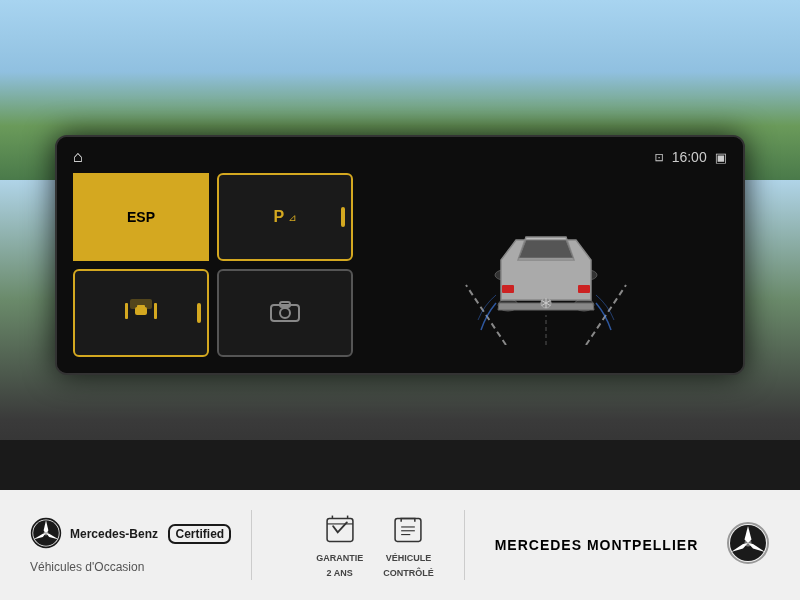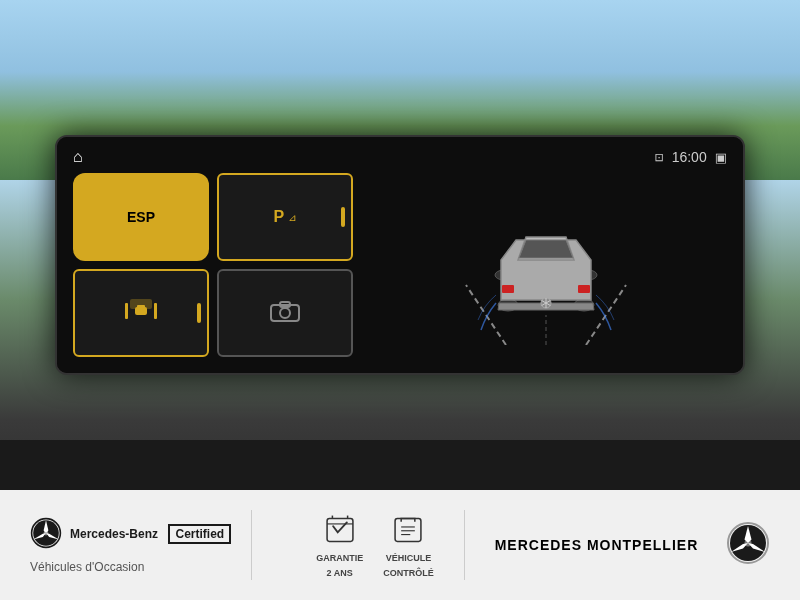--- a/index.html
+++ b/index.html
@@ -117,21 +117,21 @@
       grid-template-columns: 1fr 1fr;
       grid-template-rows: 1fr 1fr;
       gap: 8px;
       width: 280px;
       flex-shrink: 0;
     }
 
     .btn-esp {
       background: #d4a820;
       border: none;
-      border-radius: 12px;
+      border-radius: 0;
       color: #000;
       font-weight: bold;
       font-size: 14px;
       cursor: pointer;
       display: flex;
       align-items: center;
       justify-content: center;
       position: relative;
     }
 
@@ -238,21 +238,21 @@
       gap: 8px;
     }
 
     .mb-star {
       width: 32px;
       height: 32px;
     }
 
     .certified-badge {
       border: 2px solid #1a1a1a;
-      border-radius: 0;
+      border-radius: 7px;
       padding: 1px 5px;
       font-size: 12px;
       font-weight: bold;
       color: #1a1a1a;
     }
 
     .occasion-text {
       font-size: 12px;
       color: #555;
       margin-top: 9px;

